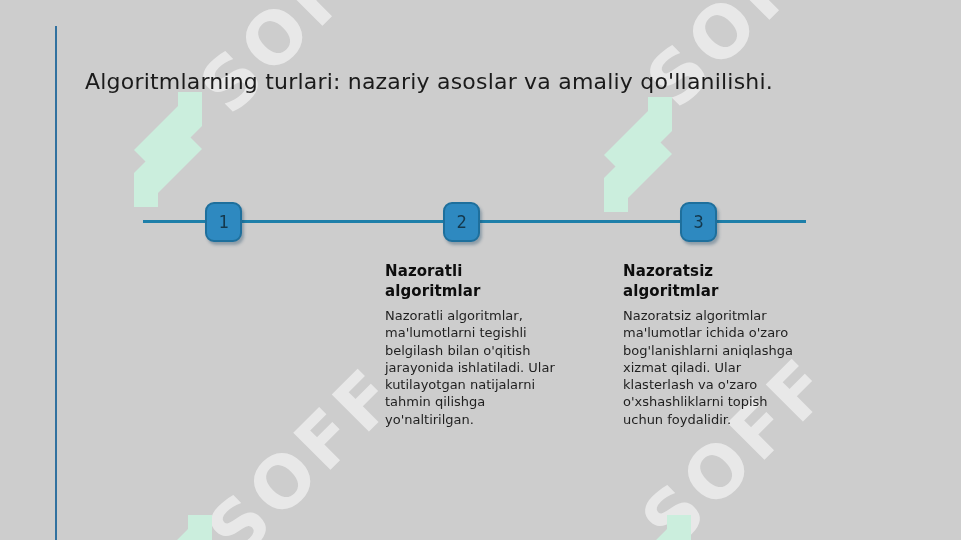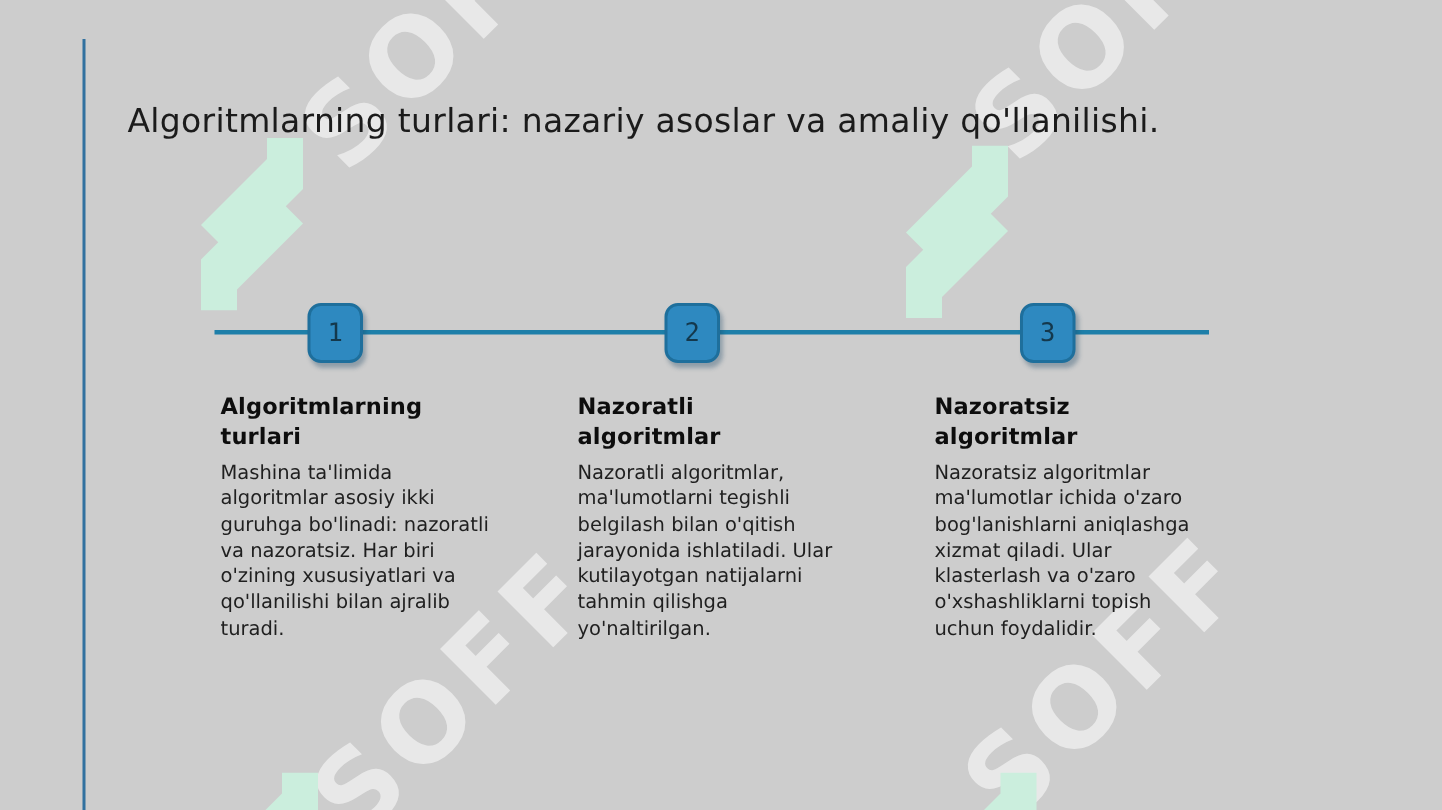--- a/index.html
+++ b/index.html
@@ -83,24 +83,20 @@
     <div class="accent-line"></div>
 
     <h1 class="slide-title">Algoritmlarning turlari: nazariy asoslar va amaliy qo'llanilishi.</h1>
 
     <div class="tl-line"></div>
 
     <div class="marker m1">1</div>
     <div class="marker m2">2</div>
     <div class="marker m3">3</div>
 
-    <div class="col c1">
-      <h2>Algoritmlarning turlari</h2>
-      <p>Mashina ta'limida algoritmlar asosiy ikki guruhga bo'linadi: nazoratli va nazoratsiz. Har biri o'zining xususiyatlari va qo'llanilishi bilan ajralib turadi.</p>
-    </div>
 
     <div class="col c3">
       <h2>Nazoratsiz algoritmlar</h2>
       <p>Nazoratsiz algoritmlar ma'lumotlar ichida o'zaro bog'lanishlarni aniqlashga xizmat qiladi. Ular klasterlash va o'zaro o'xshashliklarni topish uchun foydalidir.</p>
     </div>
 
     <div class="col c2">
       <h2>Nazoratli algoritmlar</h2>
       <p>Nazoratli algoritmlar, ma'lumotlarni tegishli belgilash bilan o'qitish jarayonida ishlatiladi. Ular kutilayotgan natijalarni tahmin qilishga yo'naltirilgan.</p>
     </div>

